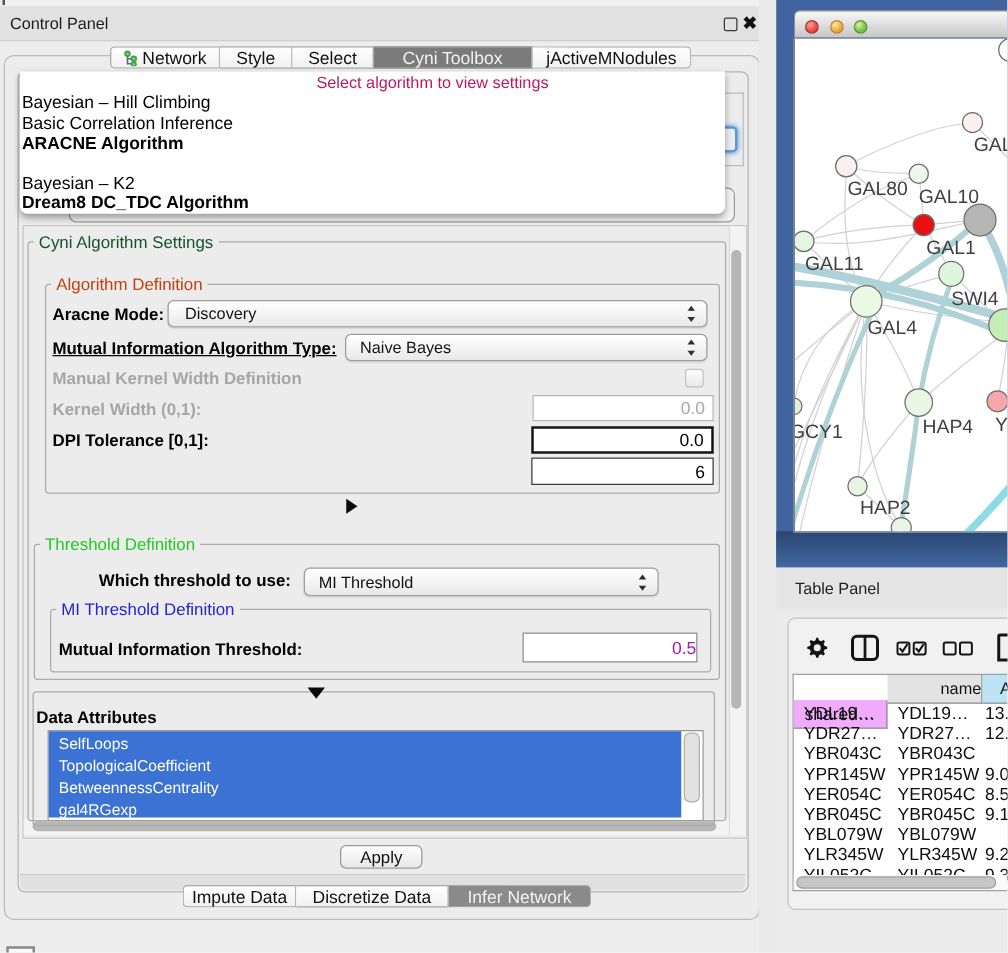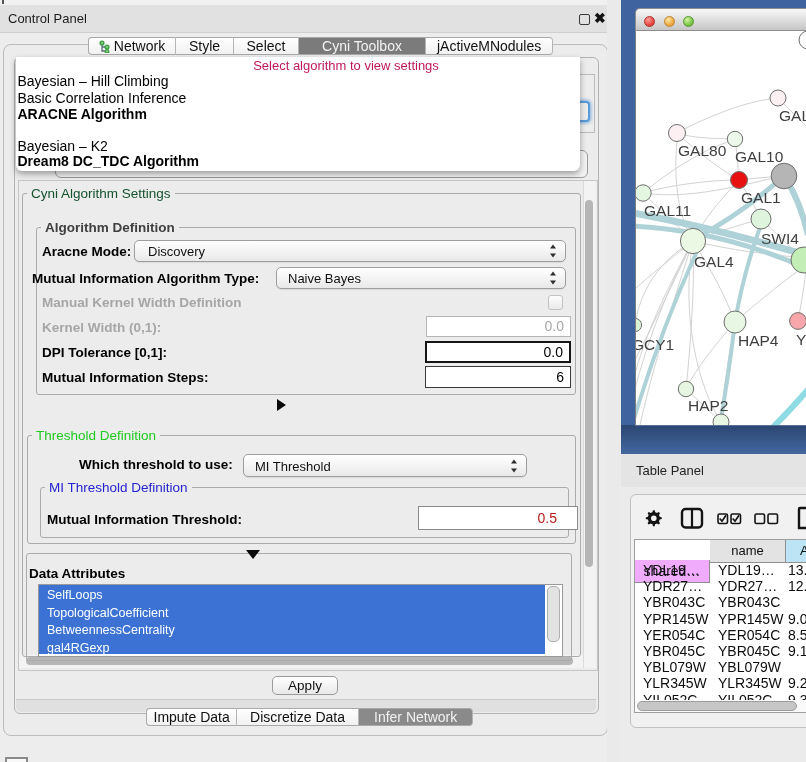--- a/index.html
+++ b/index.html
@@ -60,55 +60,54 @@
   <div class="abs" style="left:583px;top:181px;width:12px;height:487px;background:#f3f3f3;border-left:1px solid #dadada;"></div>
   <div class="abs" style="left:585px;top:200px;width:8px;height:367px;background:#b6b6b6;border-radius:4px;"></div>
 
   <div class="abs" style="left:19px;top:655px;width:564px;height:13px;background:#f3f3f3;"></div>
   <div class="abs" style="left:26px;top:657px;width:547px;height:8px;background:#b6b6b6;border-radius:4px;"></div>
 
   <div class="group" style="left:22px;top:193px;width:557px;height:462px;"></div>
   <div class="gtitle" style="left:27px;top:187px;color:#14532d;">Cyni Algorithm Settings</div>
 
   <div class="group" style="left:36px;top:227px;width:538px;height:166px;"></div>
-  <div class="gtitle" style="left:41px;top:221px;color:#404040;font-weight:bold;">Algorithm Definition</div>
+  <div class="gtitle" style="left:41px;top:221px;color:#c2410c;">Algorithm Definition</div>
 
   <div class="lbl" style="left:42px;top:244px;">Aracne Mode:</div>
   <div class="combo" style="left:134px;top:240px;width:430px;height:20px;">
       <span class="tx">Discovery</span>
       <span class="updn"></span>
     </div>
-  <div class="lbl" style="left:32px;top:271px;">Mutual Information Algorithm Type:</div>
+  <div class="lbl" style="left:42px;top:271px;text-decoration:underline;">Mutual Information Algorithm Type:</div>
   <div class="combo" style="left:276px;top:267px;width:288px;height:20px;">
       <span class="tx" style="left:11px;">Naive Bayes</span>
       <span class="updn"></span>
     </div>
   <div class="glbl" style="left:42px;top:295px;">Manual Kernel Width Definition</div>
   <div class="abs" style="left:548px;top:295px;width:13px;height:13px;border:1px solid #c2c2c2;border-radius:3px;background:linear-gradient(#fdfdfd,#e9e9e9);"></div>
   <div class="glbl" style="left:42px;top:320px;">Kernel Width (0,1):</div>
   <div class="tfield" style="left:426px;top:316px;width:137px;height:19px;border:1px solid #b5b5b5;color:#a8a8a8;line-height:19px;padding-right:6px;">0.0</div>
   <div class="lbl" style="left:42px;top:345px;">DPI Tolerance [0,1]:</div>
   <div class="tfield" style="left:425px;top:341px;width:136px;height:18px;border:2px solid #151515;color:#000;line-height:18px;padding-right:6px;">0.0</div>
-  <div class="lbl" style="left:42px;top:370px;">Mutual Information Steps:</div>
   <div class="tfield" style="left:425px;top:366px;width:138px;height:20px;border:1px solid #3a3a3a;color:#000;line-height:20px;padding-right:6px;">6</div>
 
   <div class="abs" style="left:277px;top:399px;width:0;height:0;border-top:6.5px solid transparent;border-bottom:6.5px solid transparent;border-left:9px solid #0a0a0a;"></div>
 
   <div class="group" style="left:27px;top:435px;width:547px;height:107px;"></div>
   <div class="gtitle" style="left:32px;top:429px;color:#1ecb1e;">Threshold Definition</div>
   <div class="lbl" style="left:79px;top:457px;">Which threshold to use:</div>
   <div class="combo" style="left:243px;top:454px;width:282px;height:21px;">
       <span class="tx" style="left:11px;">MI Threshold</span>
       <span class="updn"></span>
     </div>
 
   <div class="group" style="left:40px;top:487px;width:527px;height:49px;"></div>
   <div class="gtitle" style="left:45px;top:481px;color:#2323cf;">MI Threshold Definition</div>
   <div class="lbl" style="left:47px;top:512px;">Mutual Information Threshold:</div>
-  <div class="tfield" style="left:418px;top:506px;width:138px;height:22px;border:1px solid #8a8a8a;color:#b91c1c;line-height:22px;padding-right:20px;">0.5</div>
+  <div class="tfield" style="left:418px;top:506px;width:138px;height:22px;border:1px solid #8a8a8a;color:#a21caf;line-height:22px;padding-right:0;">0.5</div>
 
   <div class="group" style="left:26px;top:553px;width:544px;height:106px;"></div>
   <div class="abs" style="left:246px;top:550px;width:0;height:0;border-left:7px solid transparent;border-right:7px solid transparent;border-top:9px solid #0a0a0a;"></div>
   <div class="lbl" style="left:29px;top:566px;">Data Attributes</div>
   <div class="abs" style="left:38px;top:584px;width:523px;height:71px;border:1px solid #999;background:#fff;"></div>
   <div class="abs" style="left:39px;top:585px;width:506px;height:69px;background:#3b72d4;"></div>
   <div class="abs" style="left:47px;top:587px;font-size:12.5px;color:#fff;line-height:17.6px;white-space:nowrap;">SelfLoops<br>TopologicalCoefficient<br>BetweennessCentrality<br>gal4RGexp</div>
   <div class="abs" style="left:547px;top:586px;width:11px;height:54px;background:#e2e2e2;border:1px solid #b0b0b0;border-radius:5px;"></div>
 
   <div class="abs" style="left:16px;top:57px;width:564px;height:114px;background:#fff;border-radius:0 0 6px 6px;box-shadow:0 3px 6px rgba(0,0,0,0.35);"></div>
@@ -234,21 +233,21 @@
     <g fill="none" stroke="#141414" stroke-width="1.7">
       <path d="M76.7 12.5 L79 15.2 L83 9.2"></path>
       <path d="M89.7 12.5 L92 15.2 L96 9.2"></path>
     </g>
     <path d="M156 22 L156 3 Q156 2 157 2 L165 2 L169 6.5 L169 21 Q169 22 168 22 Z" fill="none" stroke="#141414" stroke-width="2.4"></path>
       <path d="M164.5 2 L164.5 7 L169 7" fill="none" stroke="#141414" stroke-width="1.8"></path>
   </svg>
 
   <div class="abs" style="left:634px;top:539px;width:172px;height:174px;border:1px solid #9e9e9e;border-right:none;background:#fff;box-sizing:border-box;"></div>
   <div class="abs" style="left:635px;top:560px;width:74px;height:22px;background:#f0abfc;border-right:1px solid #8f8f8f;border-bottom:1px solid #8f8f8f;text-align:center;line-height:22px;font-size:14px;color:#111;">shared…</div>
-  <div class="abs" style="left:710px;top:540px;width:75px;height:22px;background:#e3e3e3;border-right:1px solid #8f8f8f;border-bottom:1px solid #8f8f8f;text-align:center;line-height:22px;font-size:13px;color:#111;">name</div>
+  <div class="abs" style="left:710px;top:540px;width:75px;height:22px;background:#e3e3e3;border-right:1px solid #8f8f8f;border-bottom:1px solid #8f8f8f;text-align:right;line-height:22px;font-size:13px;color:#111;">name</div>
   <div class="abs" style="left:786px;top:540px;width:20px;height:22px;background:#bce4f4;border-bottom:1px solid #8f8f8f;line-height:22px;font-size:13.5px;color:#111;"><span style="margin-left:14px;">Av</span></div>
   <div class="abs" style="left:643px;top:562px;width:70px;font-size:14px;color:#0d0d0d;line-height:16.2px;white-space:nowrap;">YDL19…<br>YDR27…<br>YBR043C<br>YPR145W<br>YER054C<br>YBR045C<br>YBL079W<br>YLR345W<br>YIL052C</div>
   <div class="abs" style="left:718px;top:562px;width:70px;font-size:14px;color:#0d0d0d;line-height:16.2px;white-space:nowrap;">YDL19…<br>YDR27…<br>YBR043C<br>YPR145W<br>YER054C<br>YBR045C<br>YBL079W<br>YLR345W<br>YIL052C</div>
   <div class="abs" style="left:788px;top:562px;width:30px;font-size:14px;color:#0d0d0d;line-height:16.2px;white-space:nowrap;">13.2<br>12.8<br>&nbsp;<br>9.01<br>8.52<br>9.14<br>&nbsp;<br>9.26<br>9.3</div>
 
   <div class="abs" style="left:635px;top:700px;width:171px;height:12px;background:#fafafa;"></div>
   <div class="abs" style="left:637px;top:701px;width:158px;height:8px;background:#c6c6c6;border:1px solid #9e9e9e;border-radius:5px;"></div>
 </div>
 
 </body></html>

